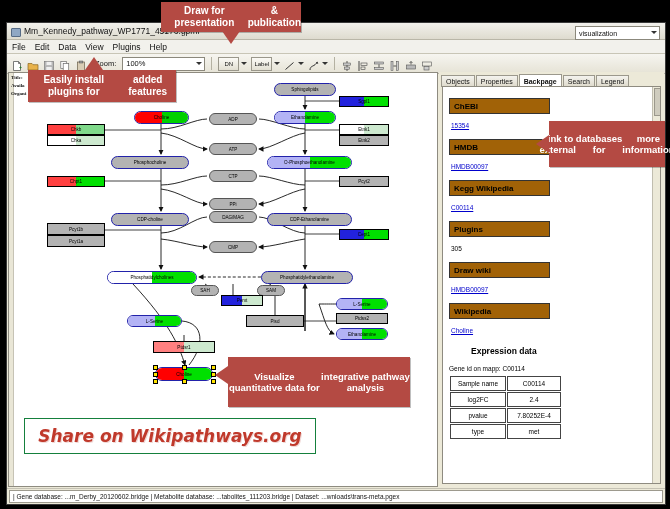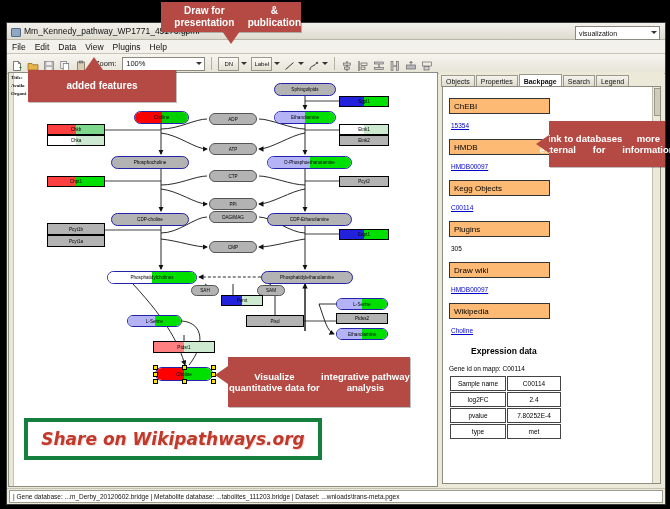--- a/index.html
+++ b/index.html
@@ -67,21 +67,21 @@
   
   svg.edges{position:absolute;left:0;top:0;width:428px;height:430px;}
 
   
   .tabstrip{position:absolute;left:2px;top:2px;right:2px;height:13px;display:flex;align-items:flex-end;gap:1px;}
   .tab{height:11px;padding:0 4px;font-size:7px;background:linear-gradient(#f4f3ee,#ddd9ca);
        border:1px solid #9b988c;border-bottom:none;display:flex;align-items:center;color:#111;}
   .tab.active{height:12px;background:#fff;font-weight:bold;}
   .pane{position:absolute;left:3px;top:14px;right:3px;bottom:3px;background:#fff;border:1px solid #8e8b80;overflow:hidden;}
   .paneinner{position:absolute;left:6px;top:4px;right:10px;bottom:0;}
-  .dbhead{width:95px;height:14px;background:#fdba74;border:1px solid #333;font-size:8px;font-weight:normal;
+  .dbhead{width:95px;height:14px;background:#a16207;border:1px solid #333;font-size:8px;font-weight:bold;
           display:flex;align-items:center;padding-left:4px;color:#000;margin-top:7px;}
   .dblink{font-size:6.5px;color:#0000cc;text-decoration:underline;margin-top:3px;margin-left:2px;display:inline-block;}
   .dbtext{font-size:6.5px;color:#000;margin-top:3px;margin-left:2px;display:inline-block;}
   .exphead{font-size:8.5px;font-weight:bold;color:#000;margin-top:9px;padding-left:22px;}
   .geneid{font-size:6.5px;color:#000;margin-top:9px;}
   table.exp{border-collapse:separate;border-spacing:1px;margin-top:3px;}
   table.exp td{border:1px solid #444;background:#fff;font-size:6.5px;color:#000;text-align:center;
                padding:2px 1px;height:9px;}
   table.exp td.k{width:52px;}
   table.exp td.v{width:50px;}
@@ -97,21 +97,21 @@
   .callout{position:absolute;background:#b44a43;color:#fff;font-weight:bold;text-align:center;
            font-family:"Liberation Sans",sans-serif;display:flex;align-items:center;justify-content:center;
            box-shadow:1px 1px 0 rgba(0,0,0,.25);z-index:40;line-height:1.18;}
   .arrow-down{position:absolute;width:0;height:0;border-left:9px solid transparent;border-right:9px solid transparent;
               border-top:13px solid #b44a43;z-index:40;}
   .arrow-up{position:absolute;width:0;height:0;border-left:9px solid transparent;border-right:9px solid transparent;
             border-bottom:13px solid #b44a43;z-index:40;}
   .arrow-left{position:absolute;width:0;height:0;border-top:9px solid transparent;border-bottom:9px solid transparent;
               border-right:13px solid #b44a43;z-index:40;}
   .stem{position:absolute;background:#b44a43;z-index:39;}
-  .sharebox{position:absolute;background:#fff;border:4px solid #15803d;display:flex;align-items:center;
+  .sharebox{position:absolute;background:#fff;border:1px solid #15803d;display:flex;align-items:center;
             justify-content:center;z-index:41;}
   .sharebox span{color:#c0392b;font-weight:bold;font-style:italic;font-size:17px;
                  font-family:"DejaVu Sans",sans-serif;text-shadow:1px 1px 0 #f0d8d6;}
 </style>
 </head>
 <body>
 
 <div id="root">
 
   <div class="win">
@@ -488,21 +488,21 @@
             <div class="vsthumb"></div>
           </div>
           <div class="paneinner">
 
             <div class="dbhead">ChEBI</div>
             <div><a class="dblink" href="#">15354</a></div>
 
             <div class="dbhead">HMDB</div>
             <div><a class="dblink" href="#">HMDB00097</a></div>
 
-            <div class="dbhead">Kegg Objects</div>
+            <div class="dbhead">Kegg Wikipedia</div>
             <div><a class="dblink" href="#">C00114</a></div>
 
             <div class="dbhead">Plugins</div>
             <div><span class="dbtext">305</span></div>
 
             <div class="dbhead">Draw wiki</div>
             <div><a class="dblink" href="#">HMDB00097</a></div>
 
             <div class="dbhead">Wikipedia</div>
             <div><a class="dblink" href="#">Choline</a></div>
@@ -541,20 +541,21 @@
     </div>
   </div>
 
   <div class="callout" id="co-draw" style="left:161px;top:2px;width:140px;height:30px;font-size:10px;">
       <div>Draw for presentation</div>
       <div>&amp; publication</div>
     </div>
   <div class="arrow-down" style="left:222px;top:31px;"></div>
 
   <div class="callout" id="co-plugins" style="left:28px;top:70px;width:148px;height:32px;font-size:10px;">
+      <div>Easily install plugins for</div>
       <div>added features</div>
     </div>
   <div class="arrow-up" style="left:85px;top:57px;"></div>
   <div class="stem" style="left:90px;top:66px;width:8px;height:8px;"></div>
 
   <div class="callout" id="co-links" style="left:549px;top:121px;width:116px;height:46px;font-size:9.5px;">
       <div>Link  to external</div>
       <div>databases  for</div>
       <div>more information</div>
     </div>

